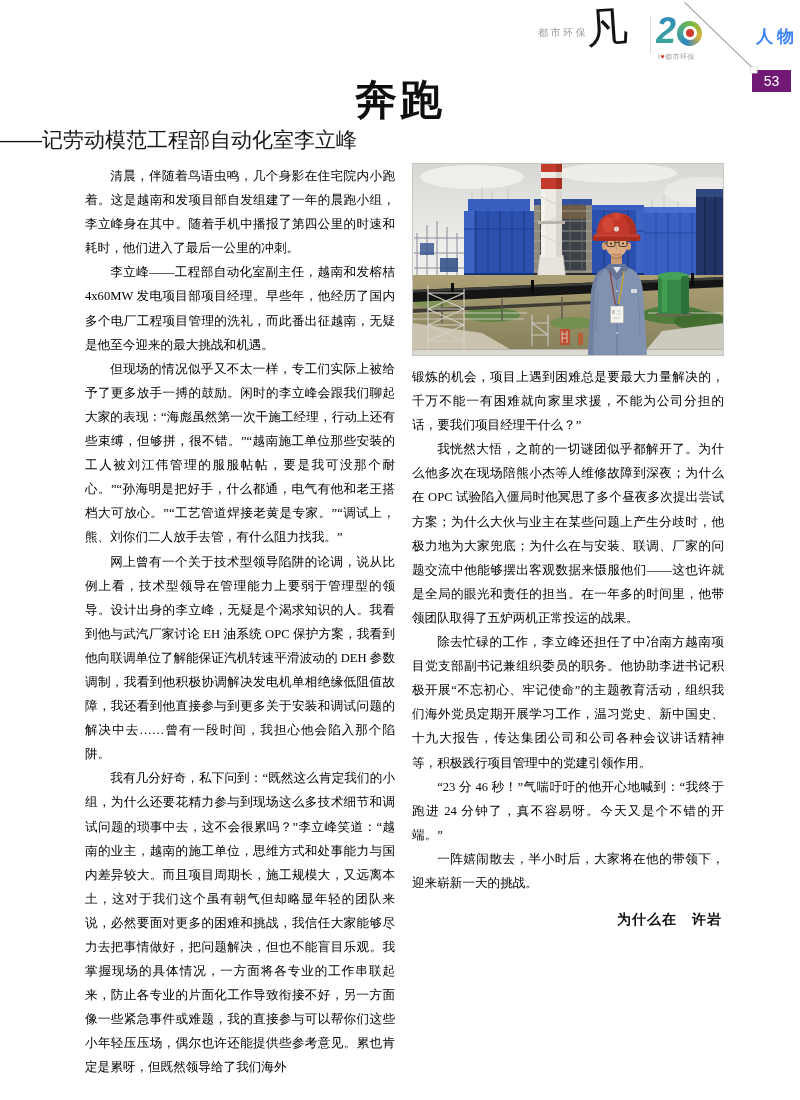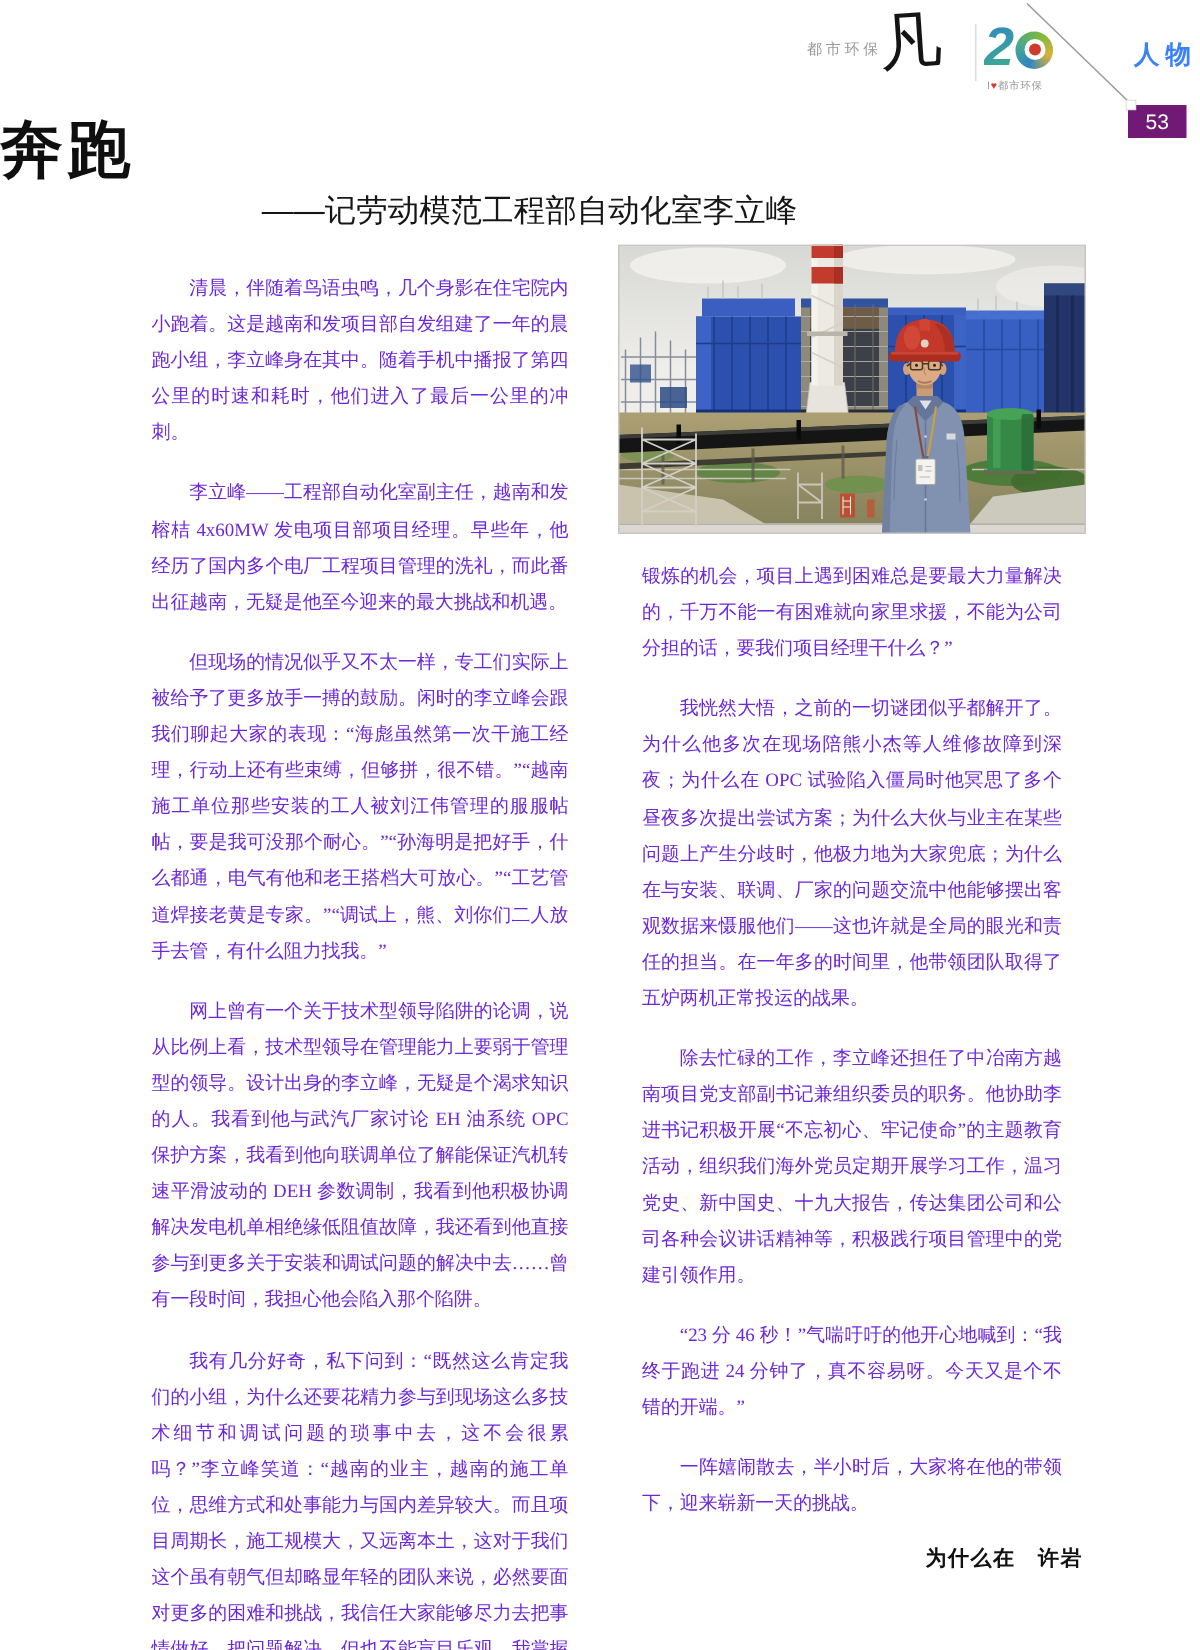--- a/index.html
+++ b/index.html
@@ -26,30 +26,30 @@
   .diag-line{position:absolute;left:685px;top:2px;width:100px;height:0;border-top:1px solid #9a9a9a;
              transform:rotate(44deg);transform-origin:0 0;}
   .section-label{position:absolute;left:756px;top:25px;font-size:17px;font-weight:bold;
                  letter-spacing:4px;color:#3b82f6;}
   .page-tab{position:absolute;left:752px;top:70px;width:39px;height:22px;background:#701a75;
             color:#fff;font-size:14px;line-height:22px;text-align:center;}
   .page-tab-notch{position:absolute;left:751px;top:67px;width:6px;height:6px;background:#fdfdfb;
             box-shadow:0 0 0 .5px #cfcfcb;}
 
   
-  .title{position:absolute;left:0;top:72px;width:800px;margin:0;
+  .title{position:absolute;left:0;top:72px;width:800px;margin:0;text-align:center;
          font-size:42px;font-weight:bold;letter-spacing:3px;color:#0f0f0f;}
-  .subtitle{position:absolute;left:0;top:126px;width:706px;text-align:center;
+  .subtitle{position:absolute;left:0;top:126px;width:706px;text-align:left;
             font-size:21px;color:#161616;}
 
   
   .col-left{position:absolute;left:85px;top:164px;width:310px;}
   .col-right{position:absolute;left:412px;top:163px;width:312px;}
-  .para{margin:16px;font-family:"Liberation Serif",serif;font-size:12.6px;line-height:24.1px;
-        text-align:justify;color:#6d28d9;}
+  .para{margin:0;font-family:"Liberation Serif",serif;font-size:12.6px;line-height:24.1px;
+        text-align:justify;color:#000000;}
   .indent{text-indent:2em;}
   .photo-fig{margin:0 0 9px 0;width:312px;height:193px;}
   .photo-fig svg{display:block;}
   .byline{margin-top:16px;text-align:right;font-size:14px;font-weight:bold;
           letter-spacing:1px;color:#111;padding-right:2px;}
 </style>
 </head>
 <body>
 
 <div class="page">

